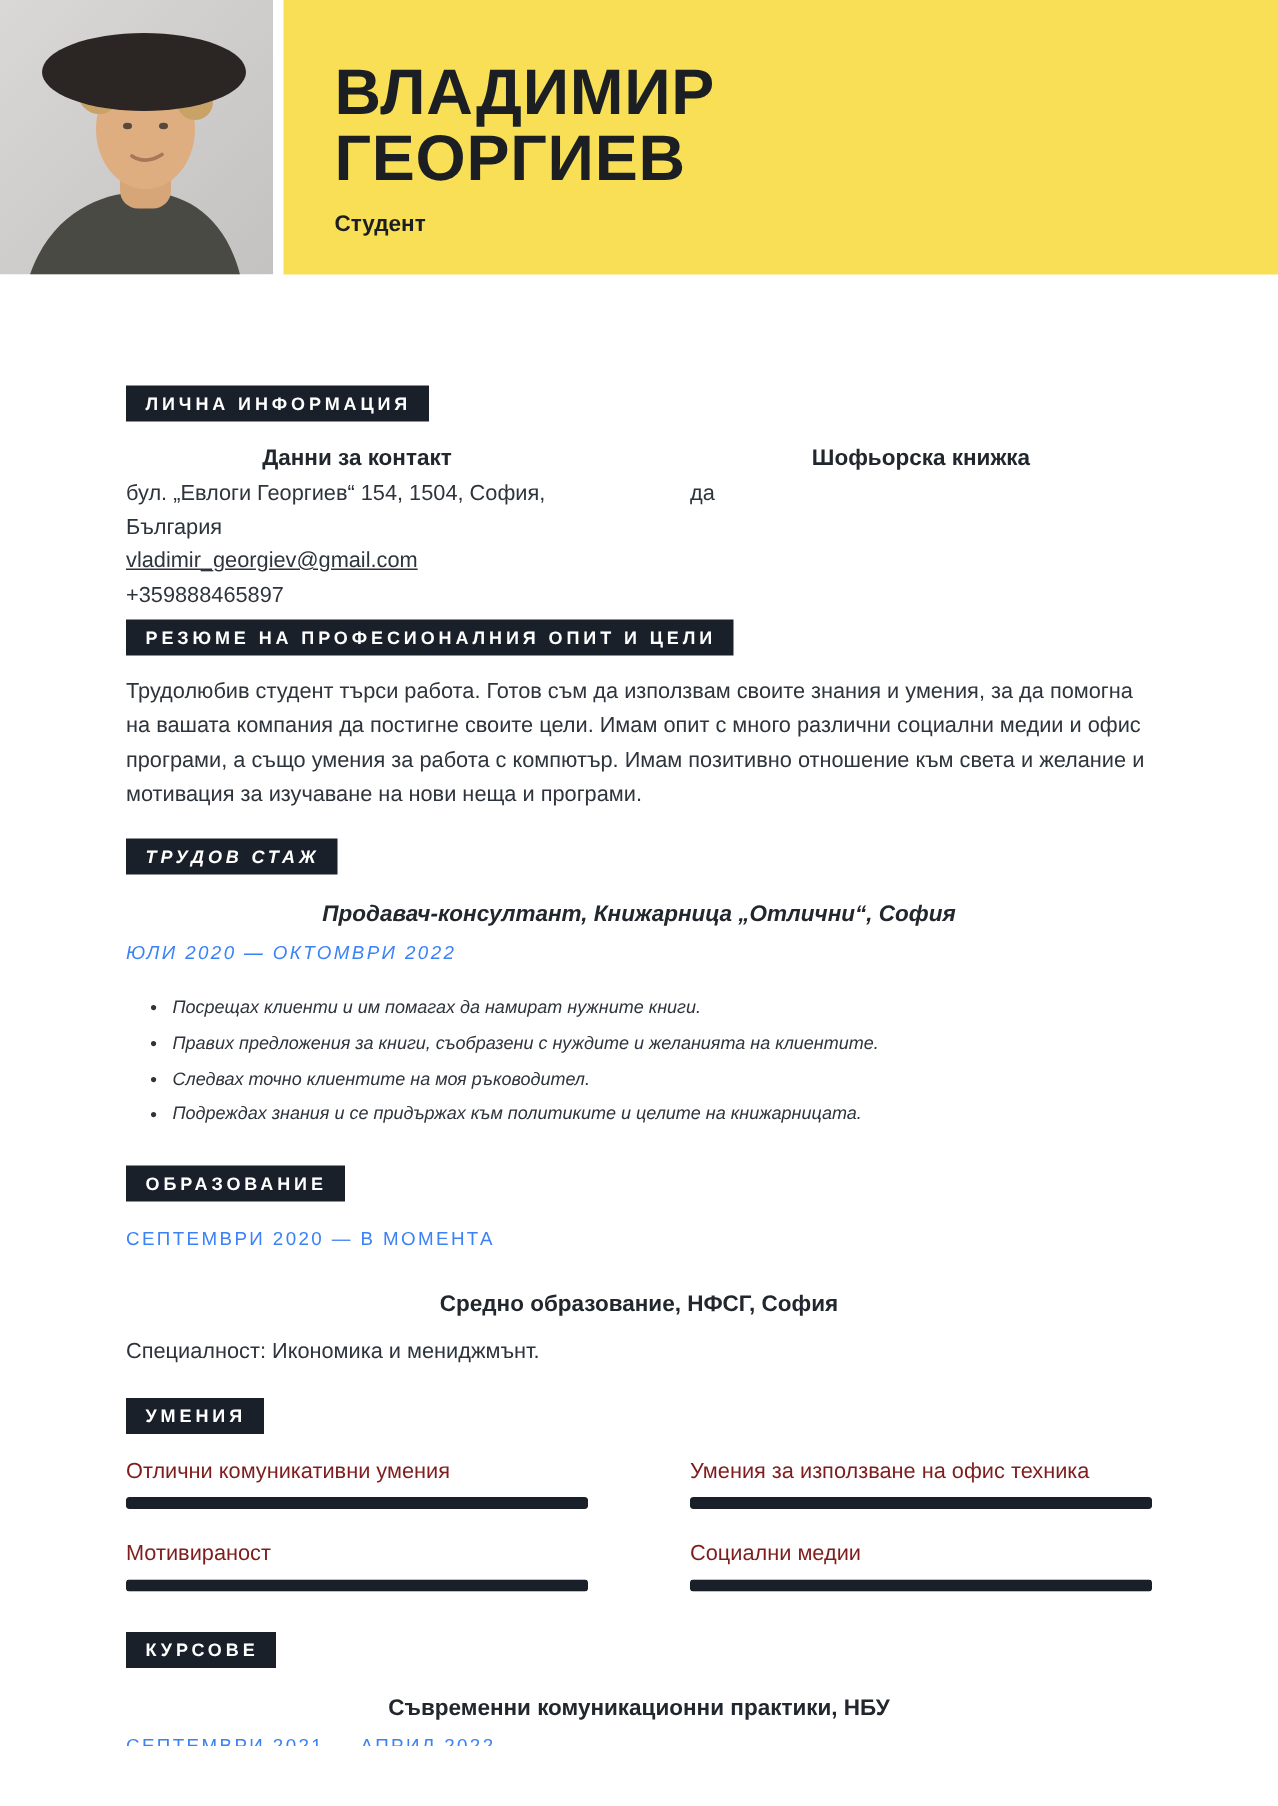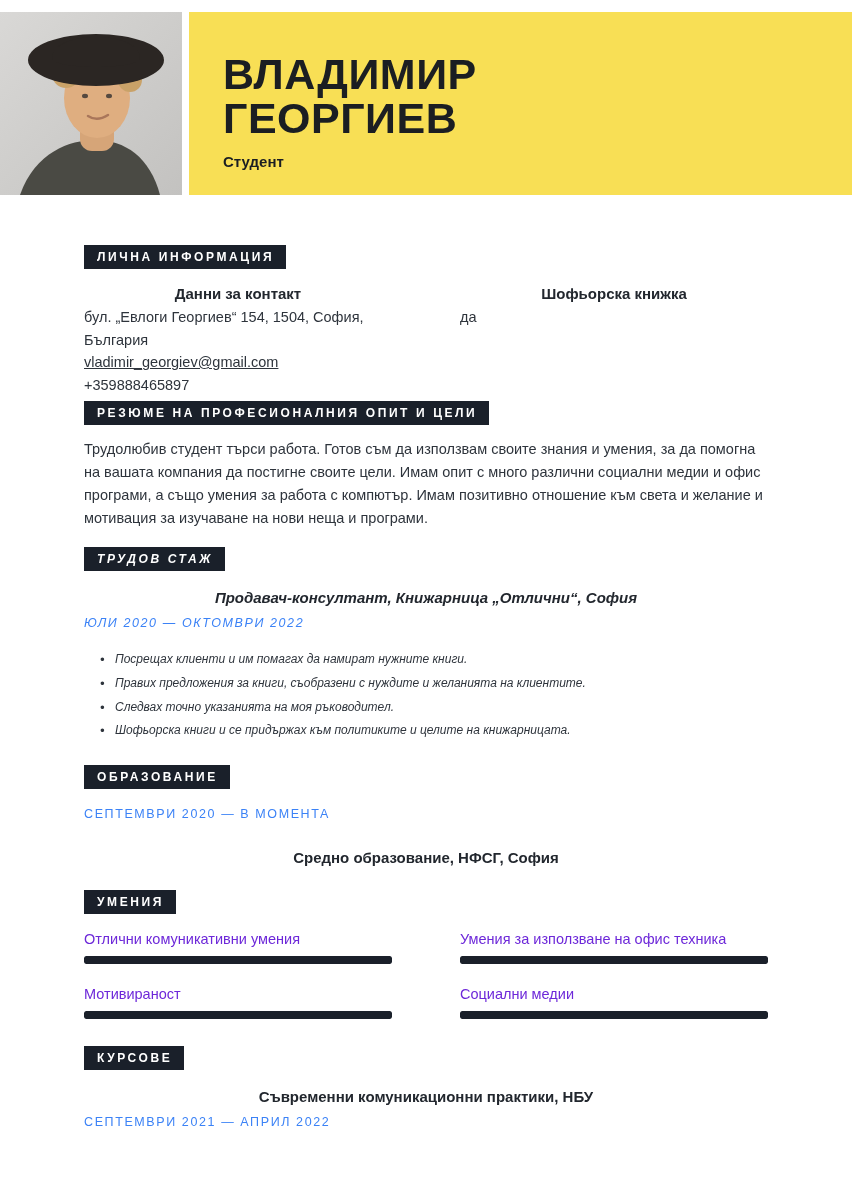--- a/index.html
+++ b/index.html
@@ -1,30 +1,30 @@
 <!DOCTYPE html>
 <html><head>
 <meta charset="utf-8">
 <style>
   * { margin: 0; padding: 0; box-sizing: border-box; }
   html, body { background: #ffffff; }
   body { font-family: "Liberation Sans", sans-serif; color: #262c34; }
-  .page { position: relative; width: 852px; height: 1164px; background: #ffffff; overflow: hidden; margin-top: 12px; }
+  .page { position: relative; width: 852px; height: 1164px; background: #ffffff; overflow: hidden; }
 
   
   .header { display: flex; height: 183px; }
   .photo { width: 182px; height: 183px; flex: 0 0 182px; overflow: hidden; }
   .photo svg { display: block; }
   .hero { flex: 1; margin-left: 7px; background: #F8DF55; padding: 40px 30px 0 34px; }
   .name { font-size: 43px; line-height: 44px; font-weight: 700; color: #1b1e22; letter-spacing: 0.5px; }
   .name span { display: block; }
   .subtitle { margin-top: 13px; font-size: 15px; font-weight: 700; color: #1b1e22; }
 
   
-  main { padding: 50px 84px 0 84px; }
+  main { padding: 74px 84px 0 84px; }
   .badge { display: inline-block; background: #1A202A; color: #ffffff; font-size: 12px;
            font-weight: 700; letter-spacing: 2.6px; padding: 5px 12px 5px 13px; text-transform: uppercase; }
   .section { margin-top: 0; }
 
   .grid2 { display: grid; grid-template-columns: 1fr 1fr; column-gap: 68px; }
   .entry-title { font-size: 15px; font-weight: 700; color: #22272e; line-height: 25px; text-align: center; }
   .line { font-size: 14.5px; line-height: 22.5px; color: #2e343c; }
   .email-link { display: inline-block; font-size: 14.5px; line-height: 22.5px; color: #2e343c;
                 text-decoration: underline; }
 
@@ -35,21 +35,21 @@
            line-height: 20px; margin-top: 3px; }
 
   ul.bullets { list-style: none; margin-top: 15px; }
   ul.bullets li { position: relative; padding-left: 31px; font-size: 12px; line-height: 23.8px; color: #2e343c; }
   ul.bullets li::before { content: "•"; position: absolute; left: 16px; top: 0; color: #2e343c; font-size: 13px; }
 
   .edu-item + .edu-item { margin-top: 21px; }
   .edu-note { font-size: 14.5px; line-height: 22px; color: #2e343c; margin-top: 8px; }
 
   .skills-grid { display: grid; grid-template-columns: 1fr 1fr; column-gap: 68px; row-gap: 20px; margin-top: 15px; }
-  .skill-label { font-size: 14.5px; color: #6d28d9; line-height: 20px; }
+  .skill-label { font-size: 14.5px; color: #7f1d1d; line-height: 20px; }
   .skill-track { margin-top: 7px; height: 8px; background: #eceef0; border-radius: 2px; overflow: hidden; }
   .skill-fill { height: 100%; background: #1A202A; border-radius: 2px; }
 
   .sec-summary    { margin-top: 5px; }
   .sec-experience { margin-top: 17px; font-style: italic; }
   .sec-education  { margin-top: 22px; }
   .sec-skills     { margin-top: 20px; }
   .sec-courses    { margin-top: 27px; }
 
   .job-title { margin-top: 14px; }
@@ -125,33 +125,34 @@
     </section>
 
     <section class="section sec-experience">
       <div class="badge">ТРУДОВ СТАЖ</div>
       <div>
         <div class="entry-title job-title">Продавач-консултант, Книжарница „Отлични“, София</div>
         <div class="dates">ЮЛИ 2020 — ОКТОМВРИ 2022</div>
         <ul class="bullets">
           <li>Посрещах клиенти и им помагах да намират нужните книги.</li>
           <li>Правих предложения за книги, съобразени с нуждите и желанията на клиентите.</li>
-          <li>Следвах точно указанията на моя ръководител.</li>
-          <li>Шофьорска книги и се придържах към политиките и целите на книжарницата.</li>
+          <li>Следвах точно клиентите на моя ръководител.</li>
+          <li>Подреждах знания и се придържах към политиките и целите на книжарницата.</li>
         </ul>
       </div>
     </section>
 
     <section class="section sec-education">
       <div class="badge">ОБРАЗОВАНИЕ</div>
       <div class="edu-item edu-first">
         <div class="dates">СЕПТЕМВРИ 2020 — В МОМЕНТА</div>
       </div>
       <div class="edu-item">
         <div class="entry-title">Средно образование, НФСГ, София</div>
+        <div class="edu-note">Специалност: Икономика и мениджмънт.</div>
       </div>
     </section>
 
     <section class="section sec-skills">
       <div class="badge">УМЕНИЯ</div>
       <div class="skills-grid">
         <div>
           <div class="skill-label">Отлични комуникативни умения</div>
           <div class="skill-track">
               <div class="skill-fill" style="width: 100%;"></div>

